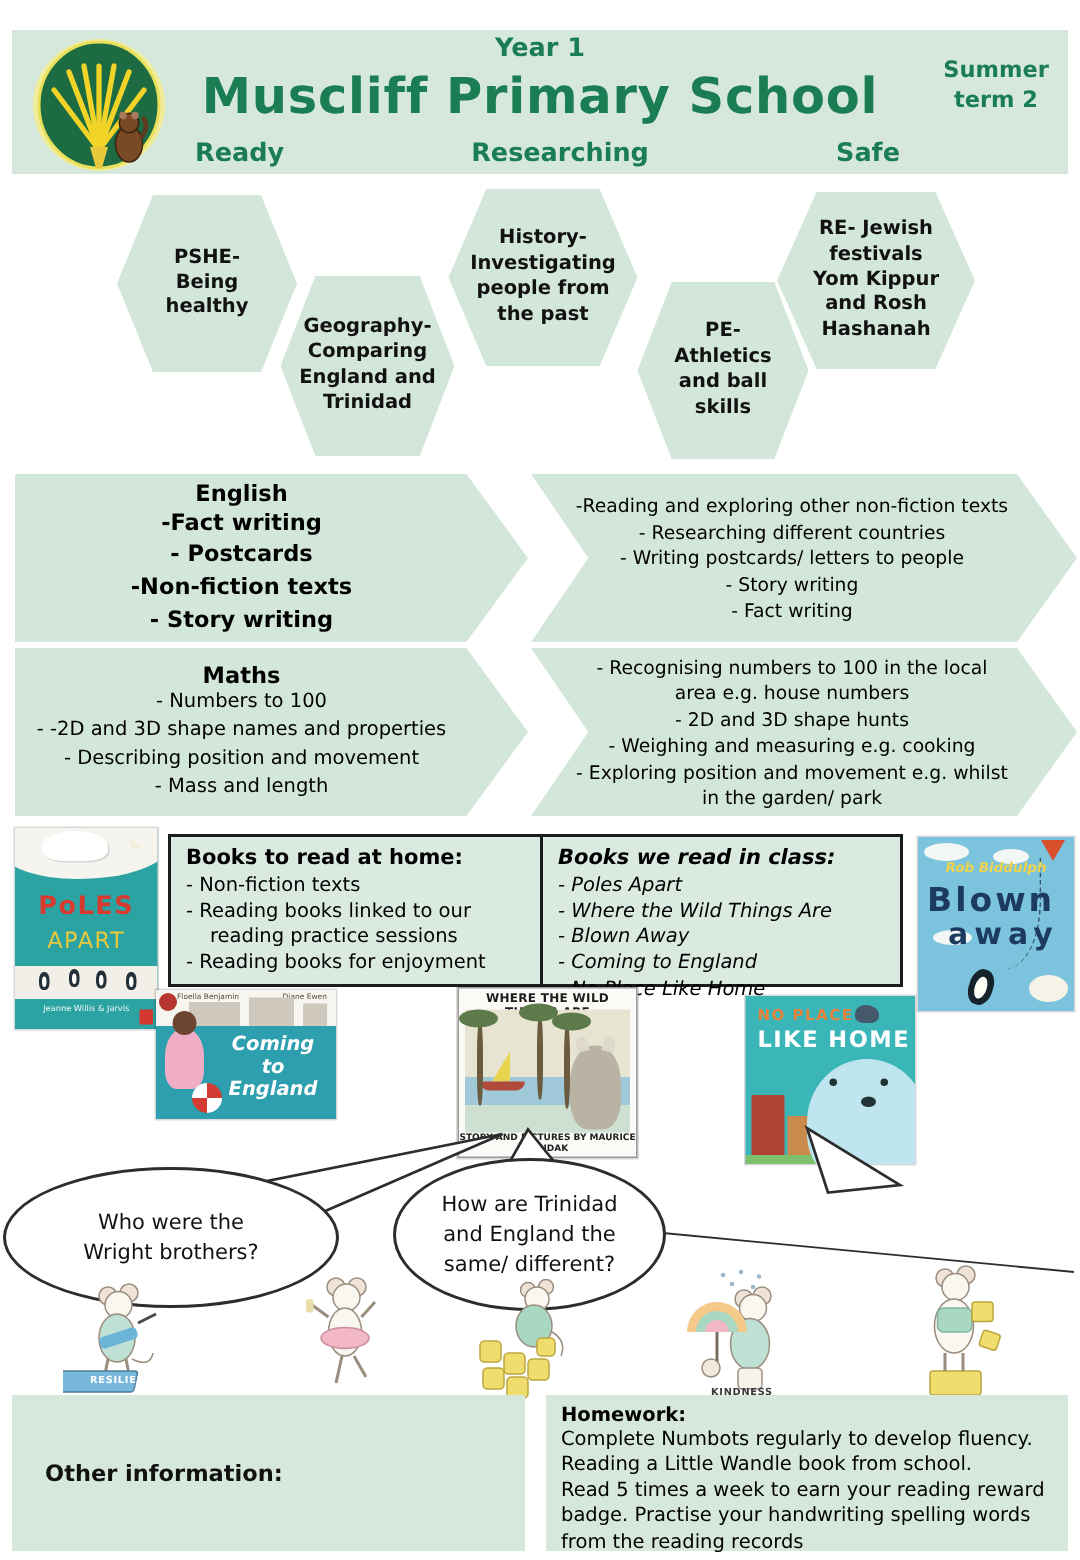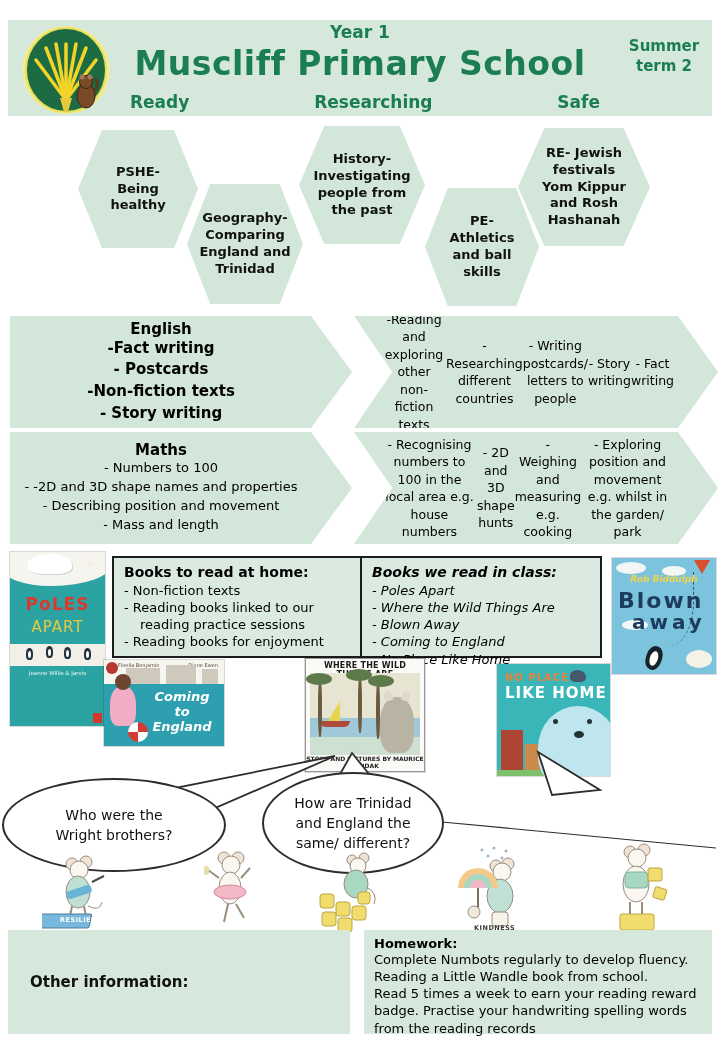--- a/index.html
+++ b/index.html
@@ -24,39 +24,39 @@
   .hex3 { left:299px; top:126px; width:126px; height:118px; }
   .hex4 { left:425px; top:188px; width:114px; height:118px; }
   .hex5 { left:518px; top:128px; width:132px; height:118px; }
 
   
   .arrow-left  { position:absolute; left:10px;  width:342px; height:112px; background:#d3e6da;
                  clip-path:polygon(0 0,88% 0,100% 50%,88% 100%,0 100%);
                  display:flex; flex-direction:column; align-items:center; justify-content:center; padding-right:40px; }
   .arrow-right { position:absolute; left:354px; width:364px; height:112px; background:#d3e6da;
                  clip-path:polygon(0 0,89% 0,100% 50%,89% 100%,0 100%,10.5% 50%);
-                 display:flex; flex-direction:row; align-items:center; justify-content:center; padding:4px 44px 4px 28px; }
+                 display:flex; flex-direction:column; align-items:center; justify-content:center; padding:4px 44px 4px 28px; }
   .row-english { top:316px; } .row-maths { top:432px; }
   .banner-title { font-weight:bold; font-size:15px; text-align:center; }
   .banner-item-b { font-weight:bold; font-size:15px; text-align:center; line-height:1.45; }
   .banner-item { font-size:13px; text-align:center; line-height:1.45; }
   .banner-item-sm { font-size:12.5px; text-align:center; line-height:1.4; }
 
   
   .books-table { position:absolute; left:112px; top:556px; width:490px; height:102px; background:#daeae0;
                  border:2px solid #1c1c1c; display:flex; }
   .books-col { padding:6px 10px; font-size:13px; }
   .books-col.home { width:248px; border-right:2px solid #1c1c1c; }
   .books-col.class { width:238px;font-style:italic; }
   .books-title { font-weight:bold; font-size:14px; margin-bottom:2px; }
   .book-li { padding-left:16px; text-indent:-16px; line-height:1.32; }
 
   
   .cover { position:absolute; overflow:hidden; box-shadow:0 0 0 1px rgba(0,0,0,0.15); }
-  .cv-poles { left:10px; top:552px; width:95px; height:174px; background:#2ba3a3; }
+  .cv-poles { left:10px; top:552px; width:95px; height:134px; background:#2ba3a3; }
   .cv-poles .ice { position:absolute; left:-8px; top:-6px; width:110px; height:40px; background:#f6f4ef; border-radius:0 0 55% 45%; }
   .cv-poles .bear { position:absolute; left:18px; top:2px; width:44px; height:20px; background:#ffffff; border-radius:60% 60% 40% 40%; box-shadow:1px 1px 0 #cfd8d4; }
   .cv-poles .moon { position:absolute; right:8px; top:4px; width:8px; height:8px; border-radius:50%; box-shadow:-2px 2px 0 0 #f3edda; }
   .cv-poles .t1 { position:absolute; left:0; top:42px; width:100%; text-align:center; color:#d93a30; font-weight:bold; font-size:17px; letter-spacing:1px; }
   .cv-poles .t2 { position:absolute; left:0; top:66px; width:100%; text-align:center; color:#e8c93e; font-weight:normal; font-size:15px; letter-spacing:1px; }
   .cv-poles .floe { position:absolute; left:0; top:92px; width:100%; height:22px; background:#f2efe8; }
   .cv-poles .author { position:absolute; left:0; top:118px; width:100%; text-align:center; color:#eef7f4; font-size:5.5px; }
   .cv-poles .logo-sq { position:absolute; right:3px; bottom:3px; width:9px; height:10px; background:#d3372e; }
   .penguin { position:absolute; width:7px; height:12px; background:#23313a; border-radius:45% 45% 40% 40%; }
   .penguin::after { content:""; position:absolute; left:2px; top:3px; width:3px; height:7px; background:#fff; border-radius:50%; }

